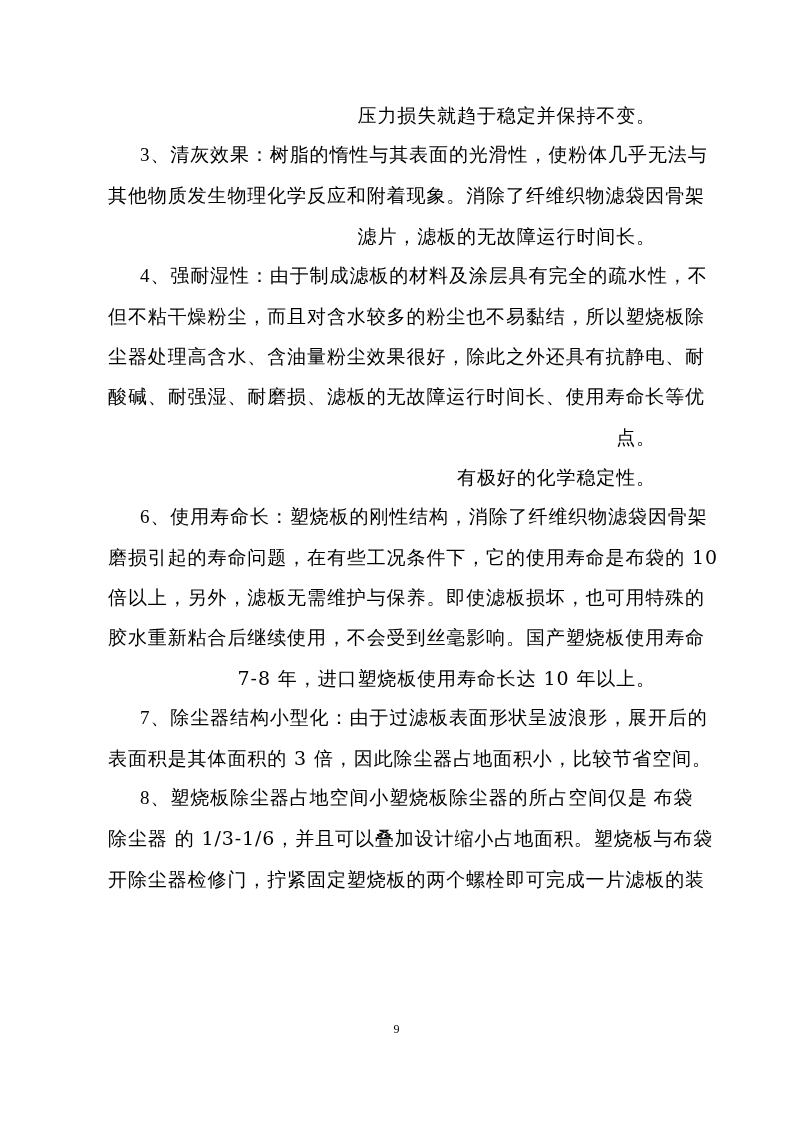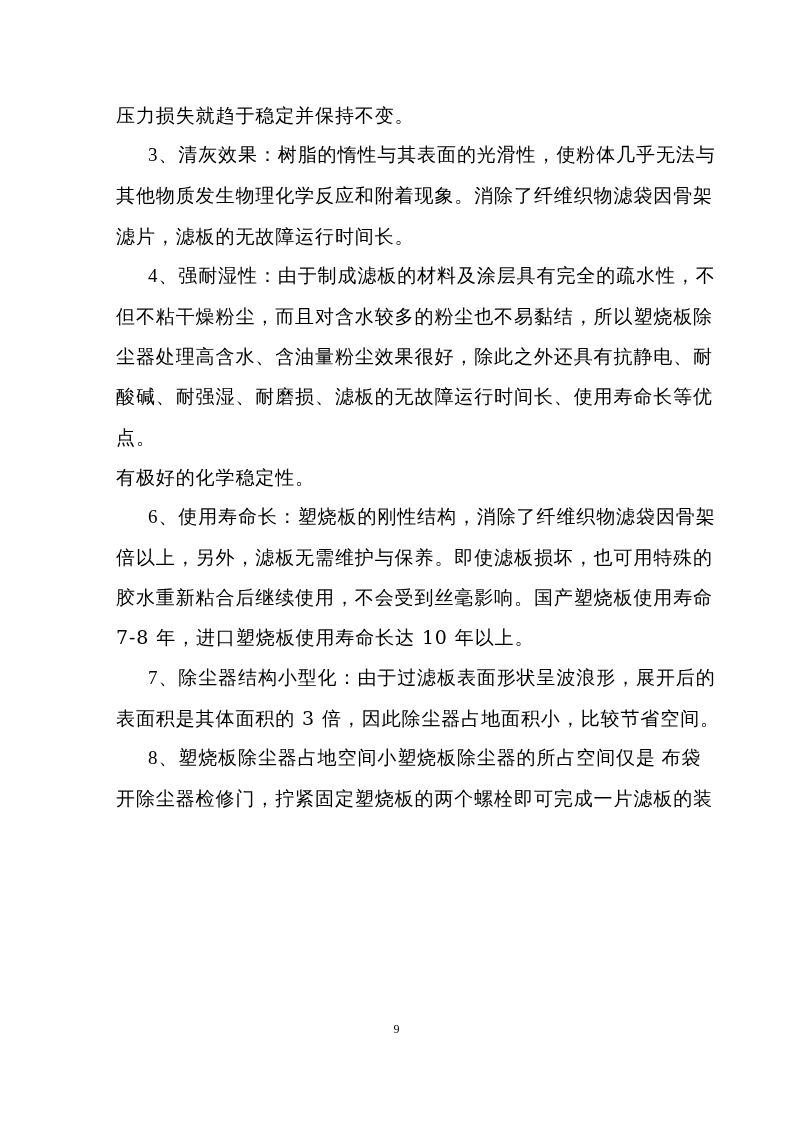--- a/index.html
+++ b/index.html
@@ -18,23 +18,24 @@
     .page {
       position: absolute;
       left: 0;
       top: 0;
       width: 793px;
       height: 1122px;
       background: #ffffff;
     }
     .body-text {
       position: absolute;
-      left: 116px;
+      left: 108px;
       top: 95px;
       width: 548px;
+      text-align: right;
     }
     .line {
       height: 40.2px;
       line-height: 40.2px;
       font-size: 19px;
       white-space: nowrap;
       letter-spacing: 0.9px;
       overflow: visible;
     }
     .line.indent {
@@ -60,22 +61,24 @@
     <div class="line indent">3、清灰效果：树脂的惰性与其表面的光滑性，使粉体几乎无法与</div>
     <div class="line">其他物质发生物理化学反应和附着现象。消除了纤维织物滤袋因骨架</div>
     <div class="line">滤片，滤板的无故障运行时间长。</div>
     <div class="line indent">4、强耐湿性：由于制成滤板的材料及涂层具有完全的疏水性，不</div>
     <div class="line">但不粘干燥粉尘，而且对含水较多的粉尘也不易黏结，所以塑烧板除</div>
     <div class="line">尘器处理高含水、含油量粉尘效果很好，除此之外还具有抗静电、耐</div>
     <div class="line">酸碱、耐强湿、耐磨损、滤板的无故障运行时间长、使用寿命长等优</div>
     <div class="line">点。</div>
     <div class="line">有极好的化学稳定性。</div>
     <div class="line indent">6、使用寿命长：塑烧板的刚性结构，消除了纤维织物滤袋因骨架</div>
+    <div class="line">磨损引起的寿命问题，在有些工况条件下，它的使用寿命是布袋的 10</div>
     <div class="line">倍以上，另外，滤板无需维护与保养。即使滤板损坏，也可用特殊的</div>
     <div class="line">胶水重新粘合后继续使用，不会受到丝毫影响。国产塑烧板使用寿命</div>
     <div class="line">7-8 年，进口塑烧板使用寿命长达 10 年以上。</div>
     <div class="line indent">7、除尘器结构小型化：由于过滤板表面形状呈波浪形，展开后的</div>
     <div class="line">表面积是其体面积的 3 倍，因此除尘器占地面积小，比较节省空间。</div>
     <div class="line indent">8、塑烧板除尘器占地空间小塑烧板除尘器的所占空间仅是 布袋</div>
+    <div class="line">除尘器 的 1/3-1/6，并且可以叠加设计缩小占地面积。塑烧板与布袋</div>
     <div class="line">开除尘器检修门，拧紧固定塑烧板的两个螺栓即可完成一片滤板的装</div>
   </div>
   <div class="page-number">9</div>
 </div>
 
 </body></html>

